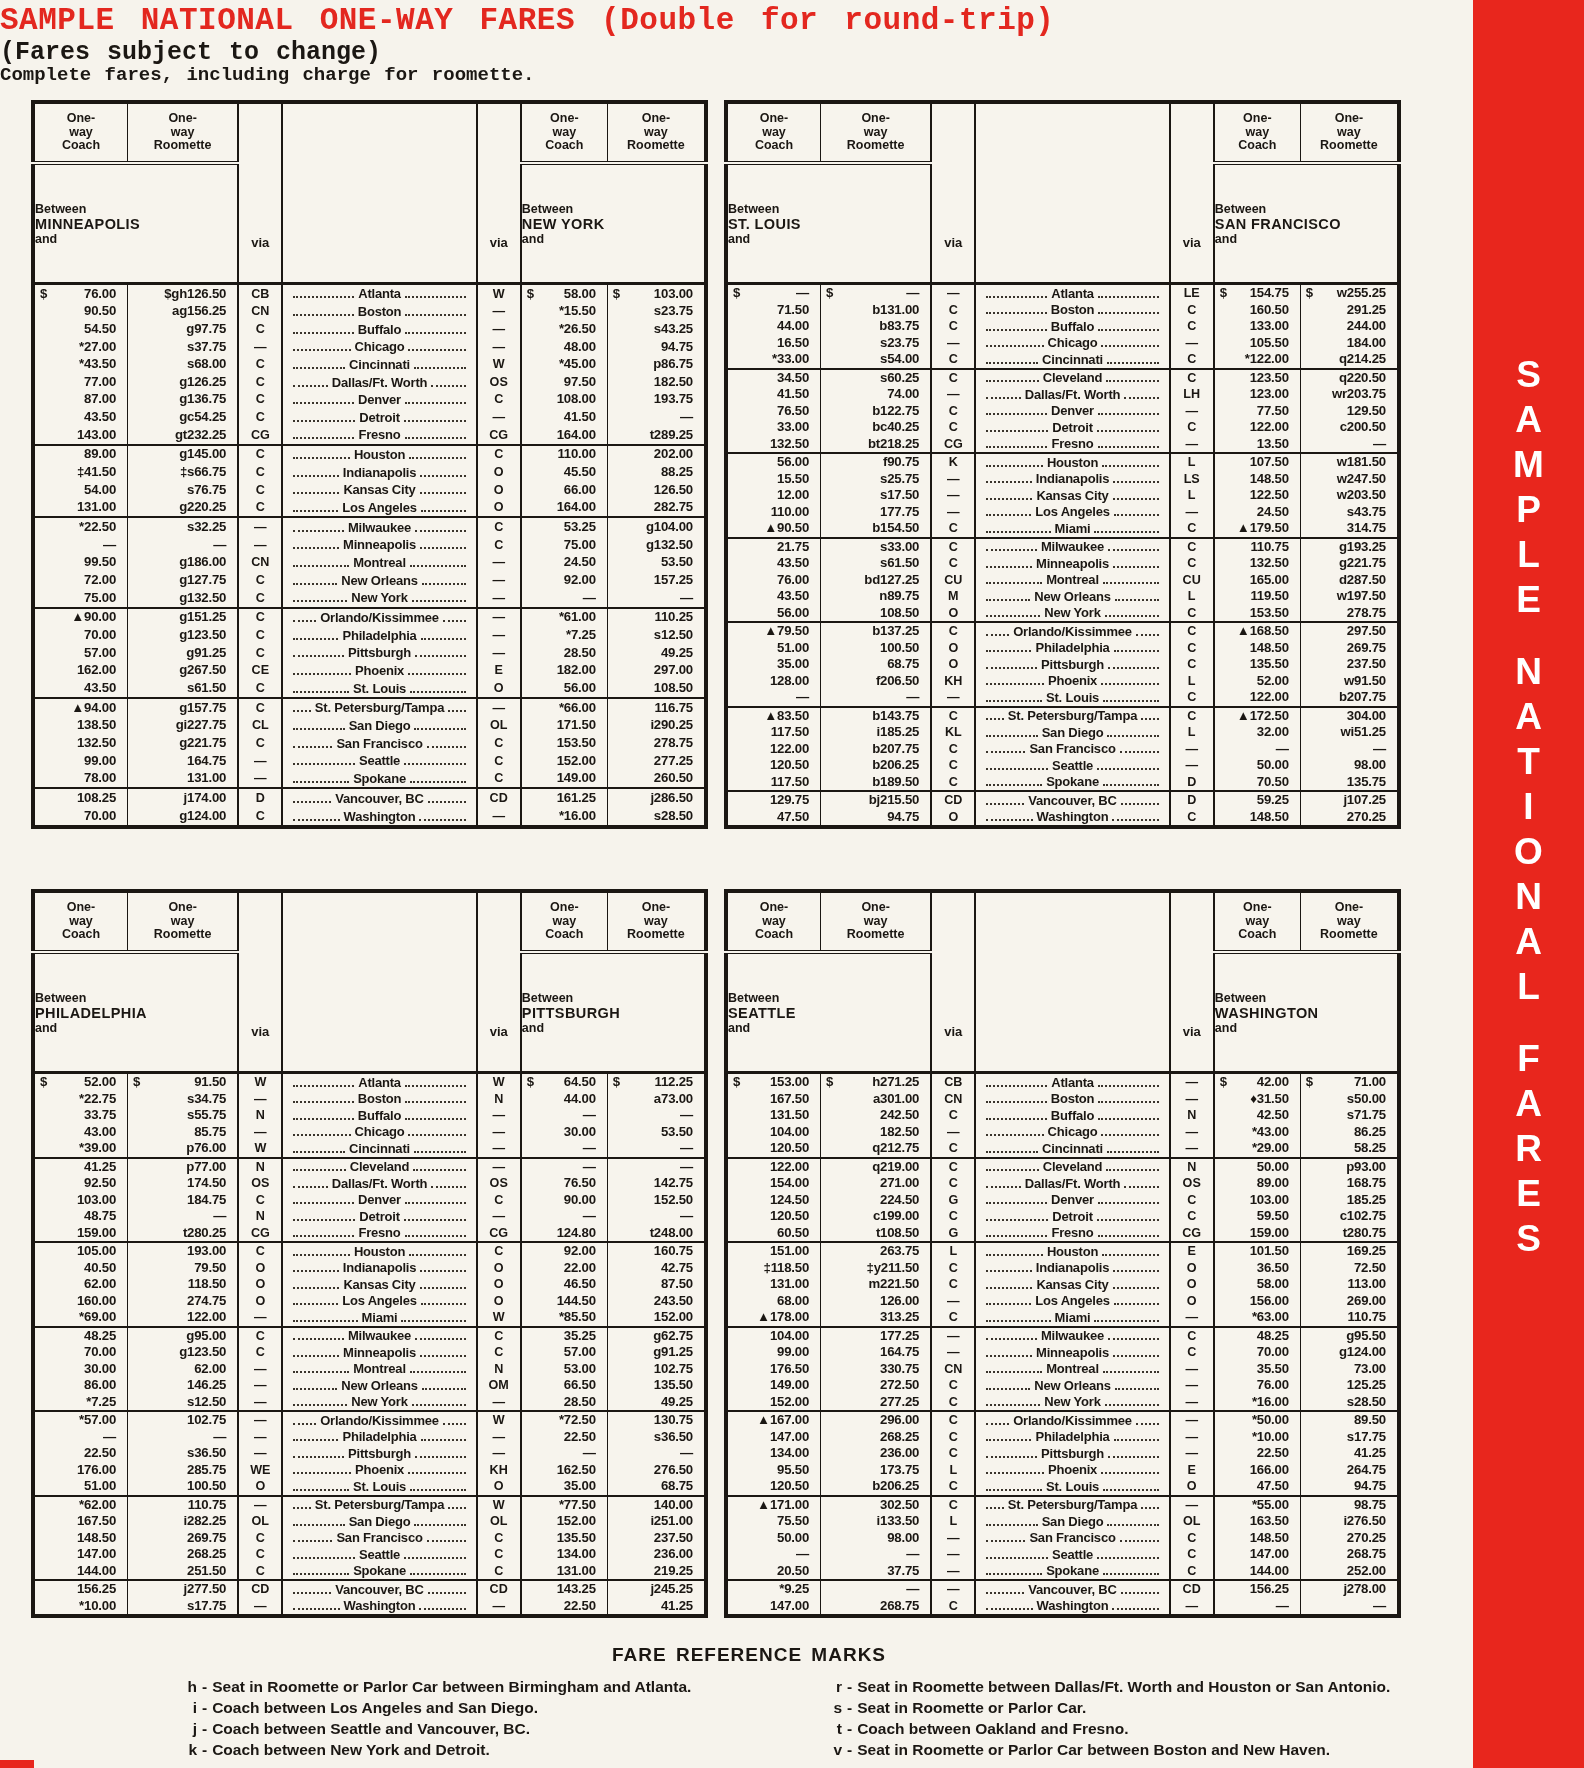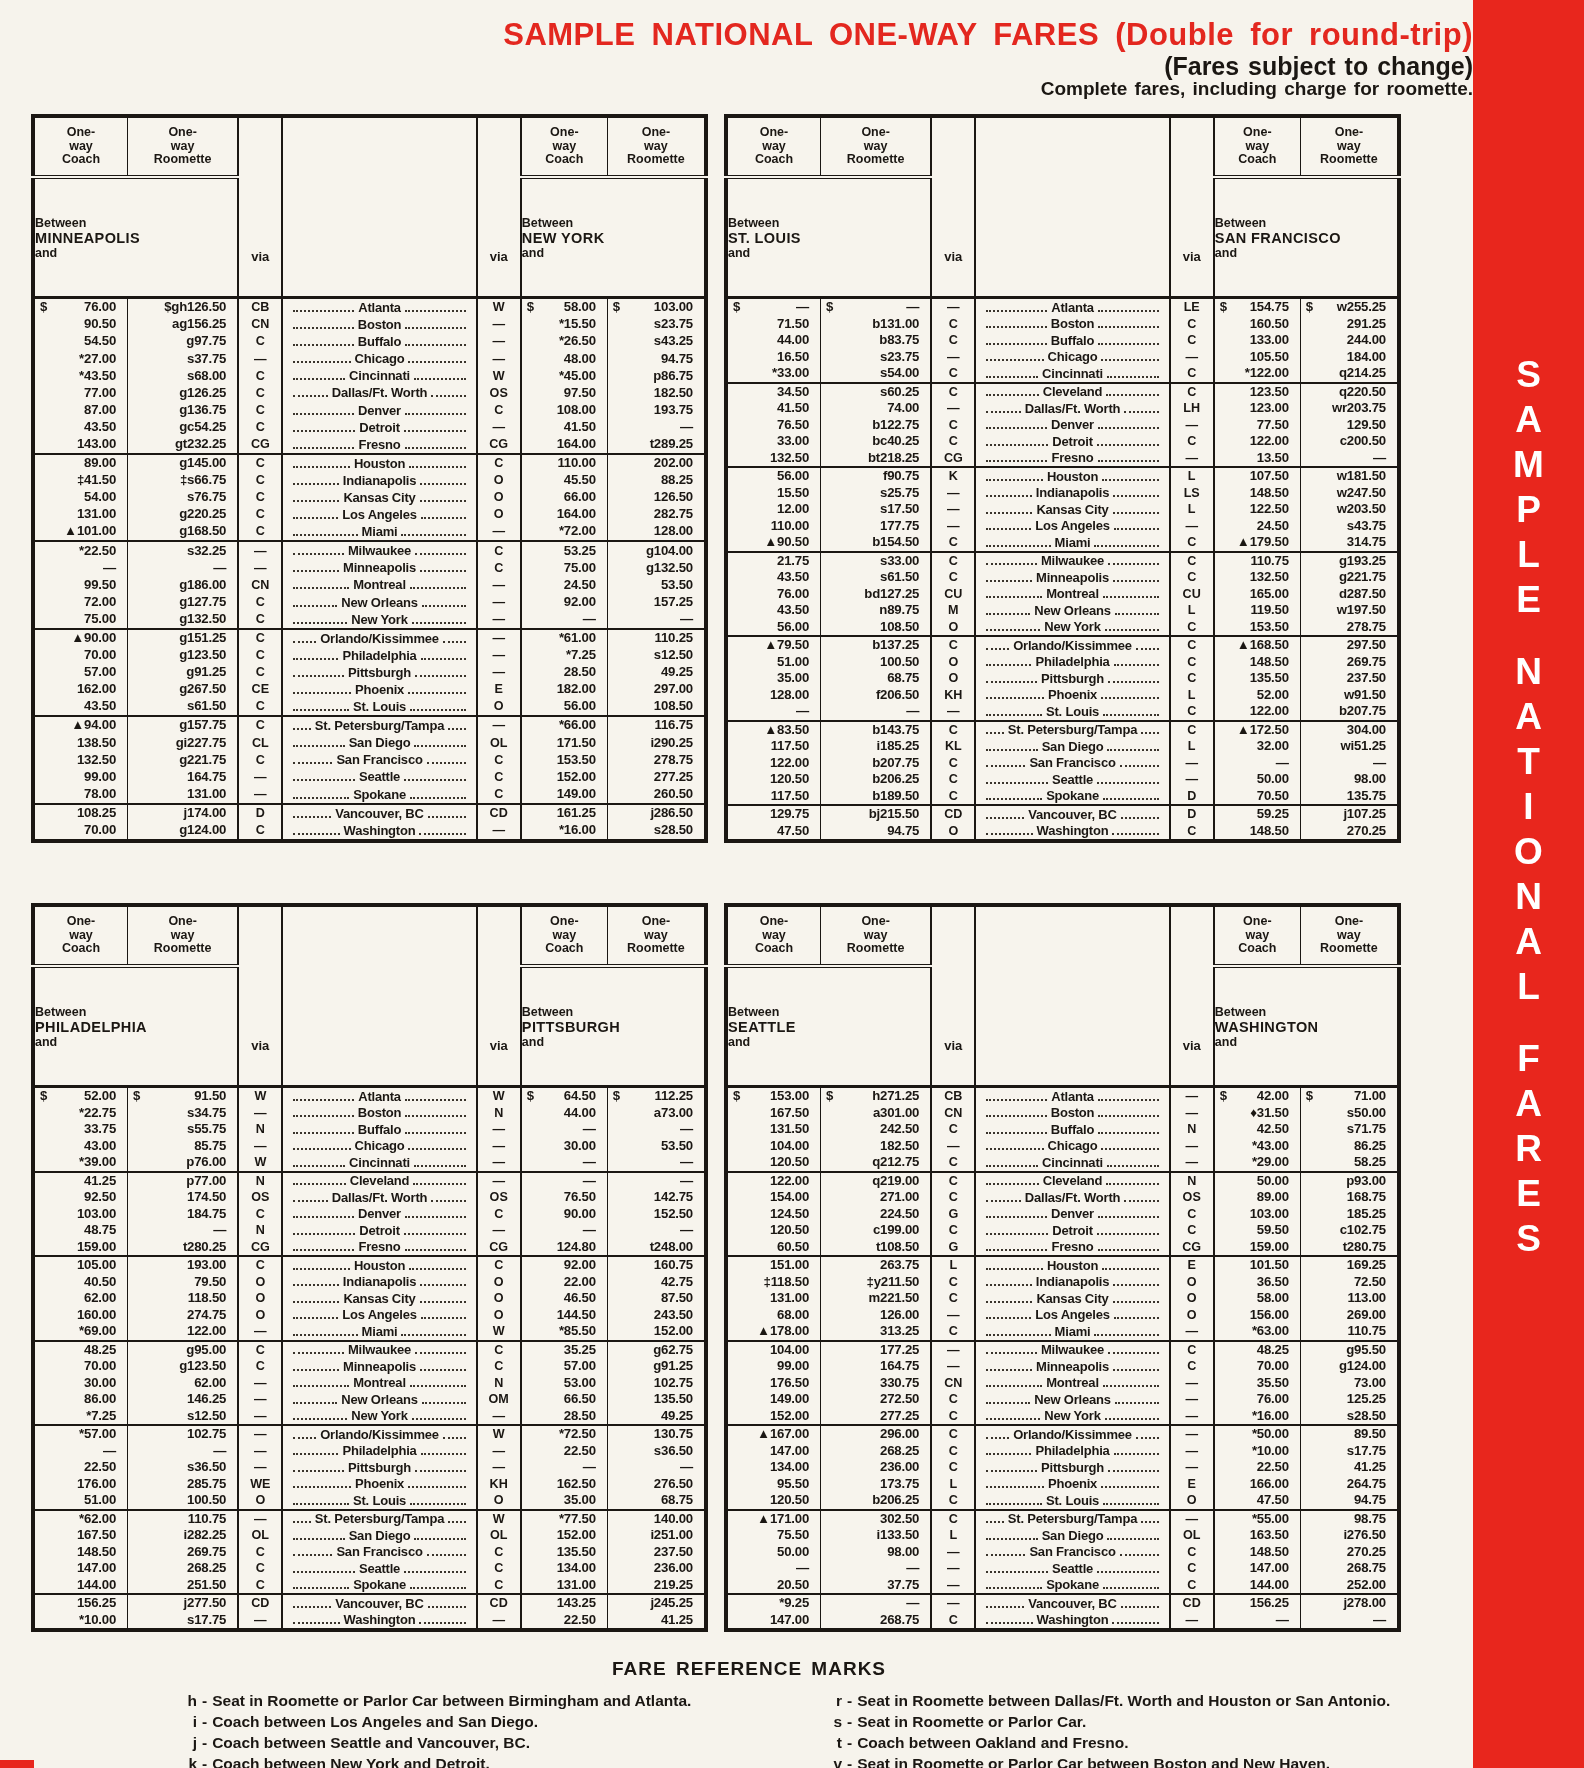--- a/index.html
+++ b/index.html
@@ -2,21 +2,21 @@
 <html><head>
 <meta charset="utf-8">
 <style>
   html,body{margin:0;padding:0;}
   body{
     width:1584px;height:1768px;position:relative;overflow:hidden;
     background:#f6f3ec;color:#1b1713;
     font-family:"Liberation Sans",sans-serif;font-weight:bold;
   }
   .content{position:absolute;left:0;top:0;width:1473px;}
-  .titleblock{text-align:right;margin-top:18px;}
+  .titleblock{text-align:left;margin-top:4px;font-family:Liberation Mono, monospace;}
   .title-main{color:#e3271f;font-size:31px;letter-spacing:0.5px;word-spacing:7px;line-height:34px;}
   .title-sub1{font-size:25px;line-height:23px;margin-top:3px;word-spacing:2px;}
   .title-sub2{font-size:19px;line-height:22px;word-spacing:2px;}
   .tables-grid{display:grid;grid-template-columns:677px 677px;gap:60px 16px;margin:14px 0 0 31px;}
   table.ftable{border-collapse:collapse;table-layout:fixed;width:677px;border:4px solid #1b1713;background:#f7f4ed;}
   .ftable th,.ftable td{padding:0;font-weight:bold;color:#1b1713;overflow:hidden;}
   
   .x1{border-right:1.5px solid #1b1713;}
   .x2{border-right:2.5px solid #1b1713;}
   .x3{border-right:2.5px solid #1b1713;}
@@ -331,35 +331,20 @@
             <td class="city x4">
               <div class="citywrap">
                 <span class="lead"></span>
                 <span class="cname">Los Angeles</span>
                 <span class="lead"></span>
               </div>
             </td>
             <td class="via x5">O</td>
             <td class="num x6">164.00</td>
             <td class="num">282.75</td>
-          </tr>
-          <tr>
-            <td class="num x1">▲101.00</td>
-            <td class="num x2">g168.50</td>
-            <td class="via x3">C</td>
-            <td class="city x4">
-              <div class="citywrap">
-                <span class="lead"></span>
-                <span class="cname">Miami</span>
-                <span class="lead"></span>
-              </div>
-            </td>
-            <td class="via x5">—</td>
-            <td class="num x6">*72.00</td>
-            <td class="num">128.00</td>
           </tr>
           <tr class="gtop">
             <td class="num x1">*22.50</td>
             <td class="num x2">s32.25</td>
             <td class="via x3">—</td>
             <td class="city x4">
               <div class="citywrap">
                 <span class="lead"></span>
                 <span class="cname">Milwaukee</span>
                 <span class="lead"></span>

